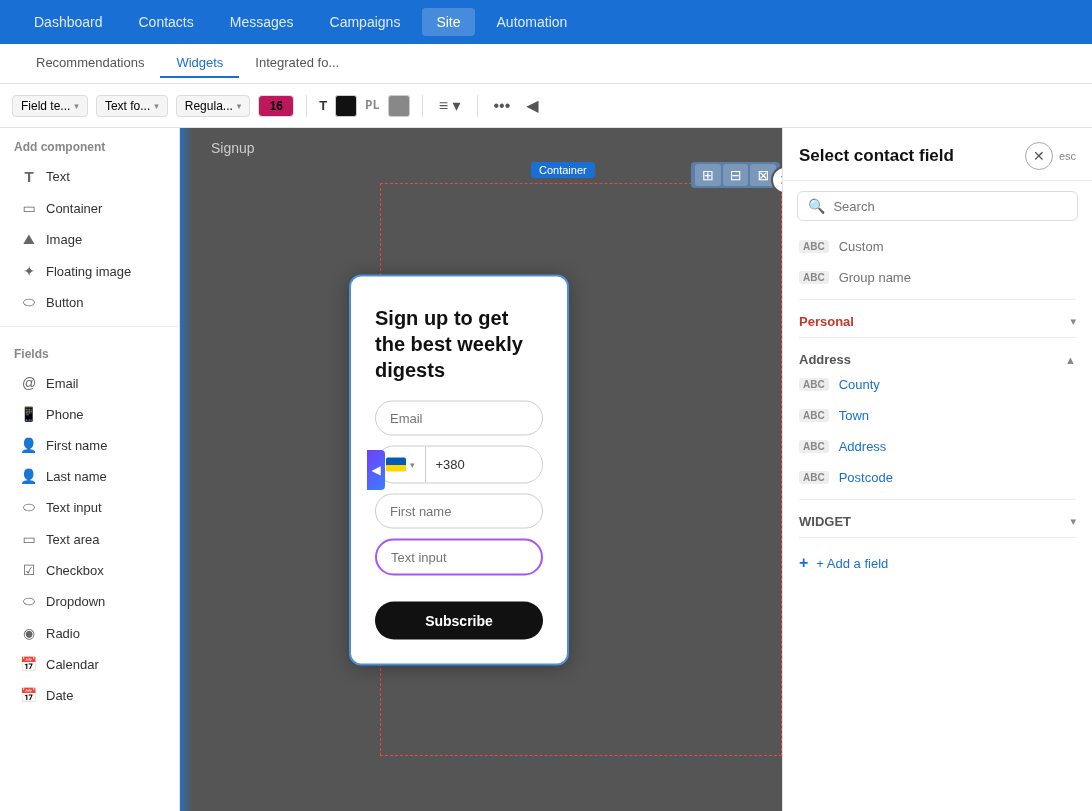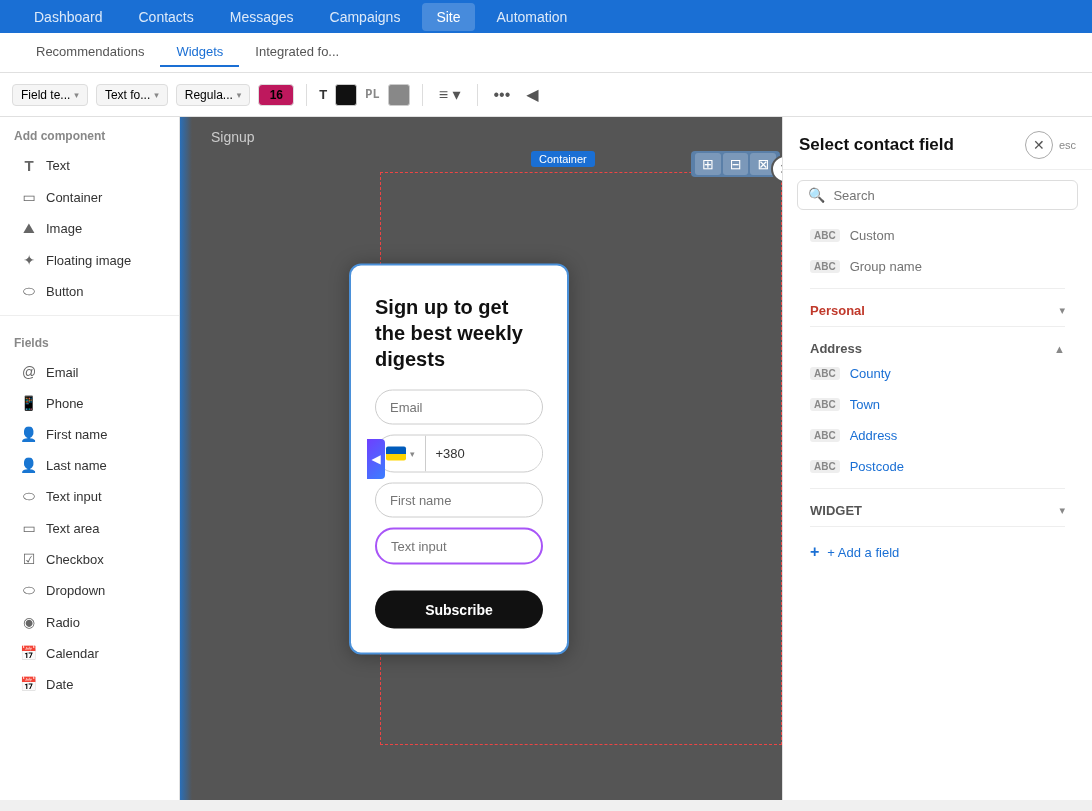--- a/index.html
+++ b/index.html
@@ -3,21 +3,21 @@
   <meta charset="utf-8">
   <style>
     * { box-sizing: border-box; margin: 0; padding: 0; }
     body { font-family: -apple-system, BlinkMacSystemFont, 'Segoe UI', sans-serif; font-size: 14px; background: #f0f0f0; overflow: hidden; }
 
     
     .top-nav {
       background: #1a6fd4;
       display: flex;
       align-items: center;
-      height: 33px;
+      height: 44px;
       padding: 0 20px;
       gap: 8px;
     }
     .top-nav-item {
       color: rgba(255,255,255,0.85);
       padding: 6px 14px;
       border-radius: 4px;
       cursor: pointer;
       font-size: 14px;
     }
@@ -342,21 +342,21 @@
       outline: none;
       font-size: 13px;
       color: #333;
       flex: 1;
     }
     .search-icon { color: #aaa; font-size: 14px; }
 
     .panel-list {
       overflow-y: auto;
       flex: 1;
-      padding: 0 19px;
+      padding: 0 8px;
     }
     .panel-row {
       display: flex;
       align-items: center;
       gap: 10px;
       padding: 8px 8px;
       border-radius: 4px;
       cursor: pointer;
     }
     .abc-badge {

